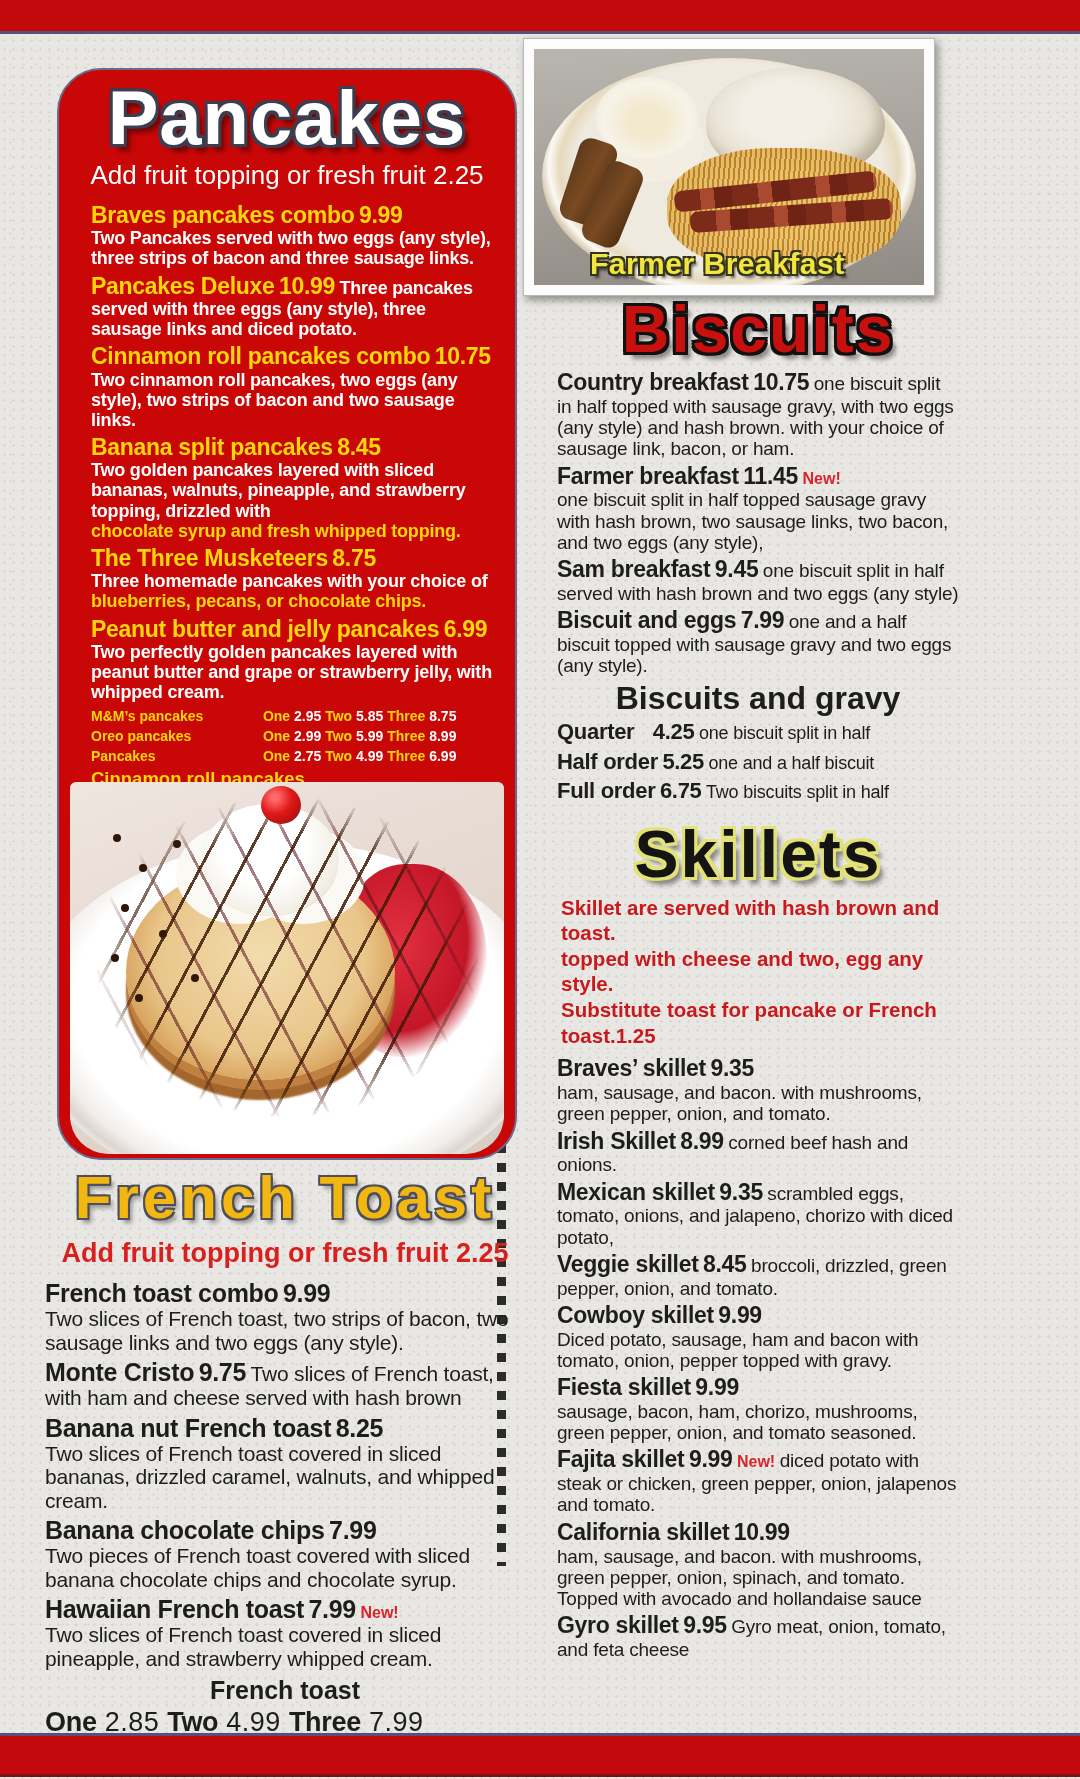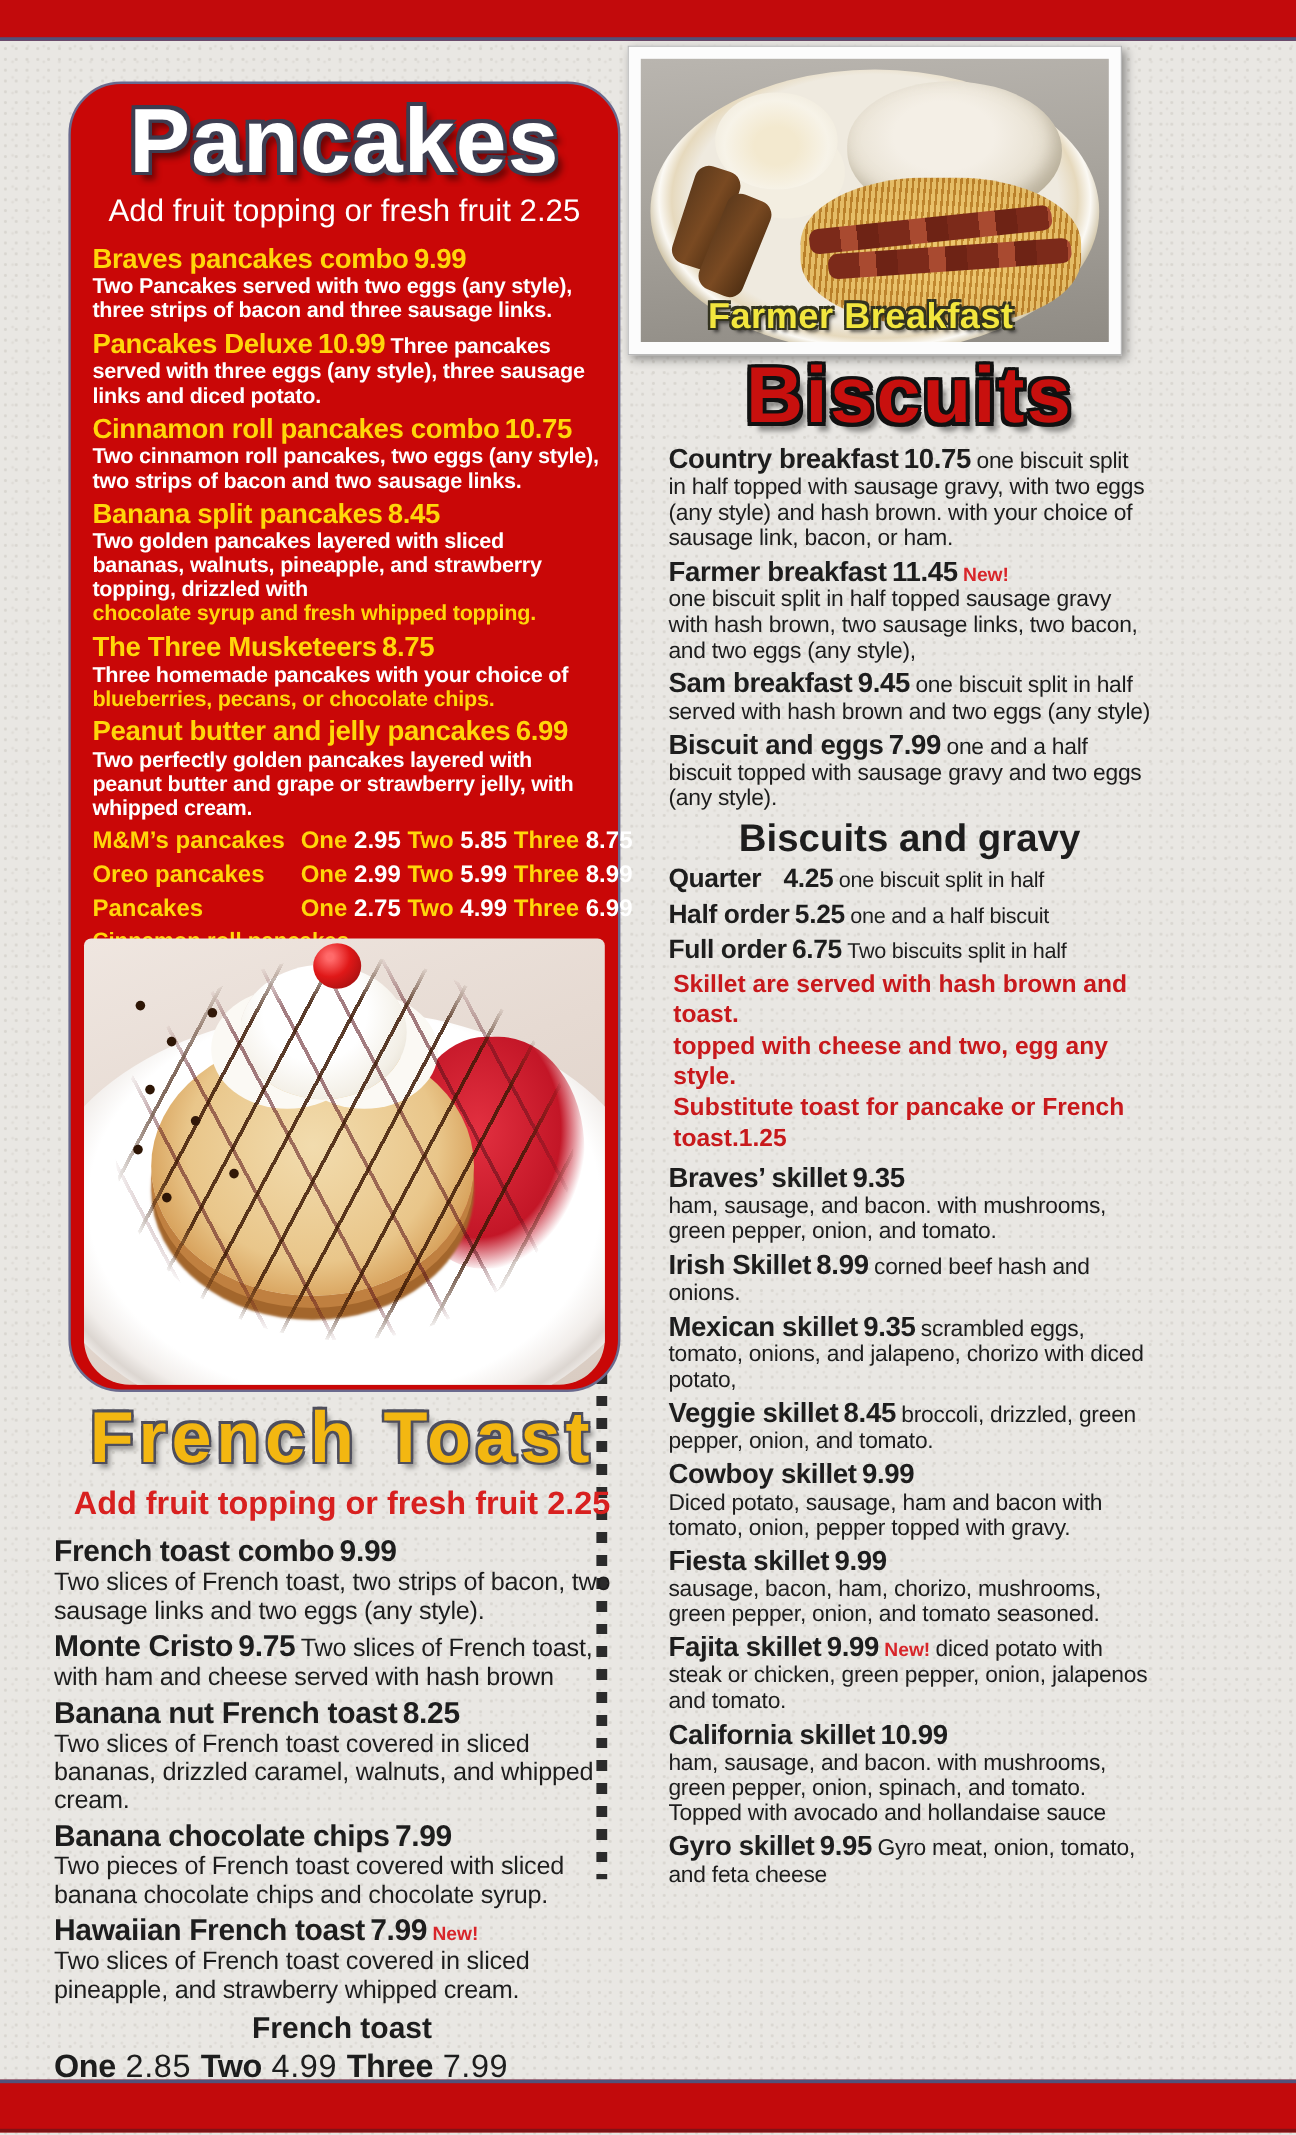--- a/index.html
+++ b/index.html
@@ -20,27 +20,27 @@
   
   .pan-panel{
     position:absolute;left:57px;top:68px;width:460px;height:1092px;
     background:#c90707;border:2px solid #6a6a8e;border-radius:44px;box-sizing:border-box;
   }
   .pan-title{
     margin:10px 0 0;text-align:center;color:#ffffff;font-size:76px;font-weight:bold;letter-spacing:1px;line-height:1.0;
     text-shadow:-3px -3px 0 #3d3d50,3px -3px 0 #3d3d50,-3px 3px 0 #3d3d50,3px 3px 0 #3d3d50,0 -3px 0 #3d3d50,0 3px 0 #3d3d50,-3px 0 0 #3d3d50,3px 0 0 #3d3d50,6px 7px 5px rgba(0,0,0,.45);
   }
   .pan-sub{margin:4px 0 12px;text-align:center;color:#fff;font-size:26px;font-weight:normal;}
-  .pan-items{padding:0 15px 0 18px;}
+  .pan-items{padding:0 15px 0 32px;}
   .p-item{margin:0 0 5px;line-height:1.1;}
   .p-name{color:#ffd60a;font-weight:bold;font-size:23px;letter-spacing:-0.3px;}
   .p-desc{color:#ffffff;font-weight:bold;font-size:18px;letter-spacing:-0.2px;line-height:1.12;}
   .blk{display:block;}
   .yel{color:#ffd60a;}
-  .p-row{margin:1px 0;font-weight:bold;font-size:20px;white-space:nowrap;line-height:1.35;}
+  .p-row{margin:1px 0;font-weight:bold;font-size:14px;white-space:nowrap;line-height:1.35;}
   .p-row .name{display:inline-block;min-width:168px;}
   .lbl{color:#ffd60a;} .prc{color:#ffffff;}
   .p-row2{margin:0;font-weight:bold;font-size:18.5px;line-height:1.3;}
 
   
   .banana-photo{
     position:absolute;left:11px;right:11px;bottom:4px;height:372px;overflow:hidden;
     border-radius:6px 6px 38px 38px;
     background:linear-gradient(160deg,#efe6e0 0%,#e6dad2 40%,#d9ccc2 100%);
   }
@@ -316,20 +316,21 @@
     <span class="b">Half order</span>
     <span class="b">5.25</span>
     <span class="d">one and a half biscuit</span>
   </p>
   <p class="gravy-row">
     <span class="b">Full order</span>
     <span class="b">6.75</span>
     <span class="d">Two biscuits split in half</span>
   </p>
 
+  <h2 class="sk-title">Skillets</h2>
   <p class="sk-note">
     <span>Skillet are served with hash brown and toast.</span>
     <span>topped with cheese and two, egg any style.</span>
     <span>Substitute toast for pancake or French toast.1.25</span>
   </p>
 
   <p class="item">
     <span class="b">Braves’ skillet</span>
     <span class="b">9.35</span>
     <span class="d blk">ham, sausage, and bacon. with mushrooms, green pepper, onion, and tomato.</span>

